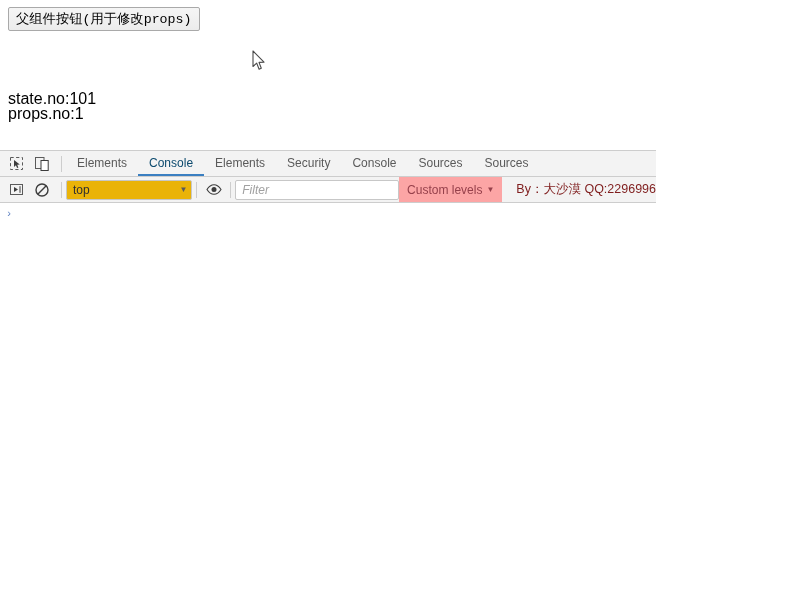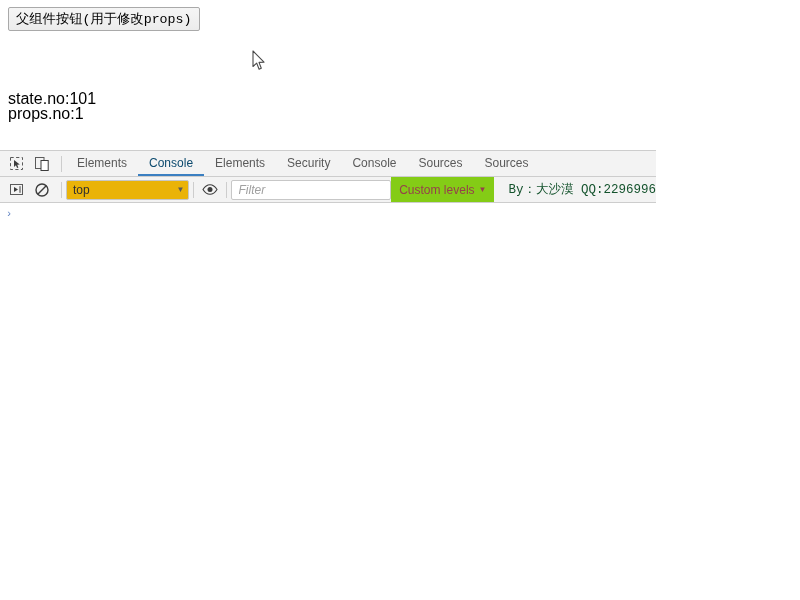--- a/index.html
+++ b/index.html
@@ -194,37 +194,37 @@
     font-style: italic;
   }
   .filter-input::placeholder { color: #a0a0a0; }
 
   .levels-chip {
     display: flex;
     align-items: center;
     gap: 4px;
     align-self: stretch;
     padding: 6px 8px;
-    background: #84cc16;
+    background: #fca5a5;
     color: #96404b;
     font-size: 12px;
     cursor: default;
     white-space: nowrap;
   }
   .levels-chip .ctx-arrow { color: #96404b; }
 
   .credit {
     display: flex;
     align-items: center;
     padding: 0 0 0 14px;
     margin-left: auto;
     font-size: 12.5px;
-    color: #14532d;
-    white-space: nowrap;
-    font-family: Liberation Mono, monospace;
+    color: #7f1d1d;
+    white-space: nowrap;
+    font-family: Liberation Sans, sans-serif;
   }
 
   
   .dt-console {
     position: absolute;
     left: 0;
     top: 53px;
     right: 0;
     bottom: 0;
     background: #ffffff;

